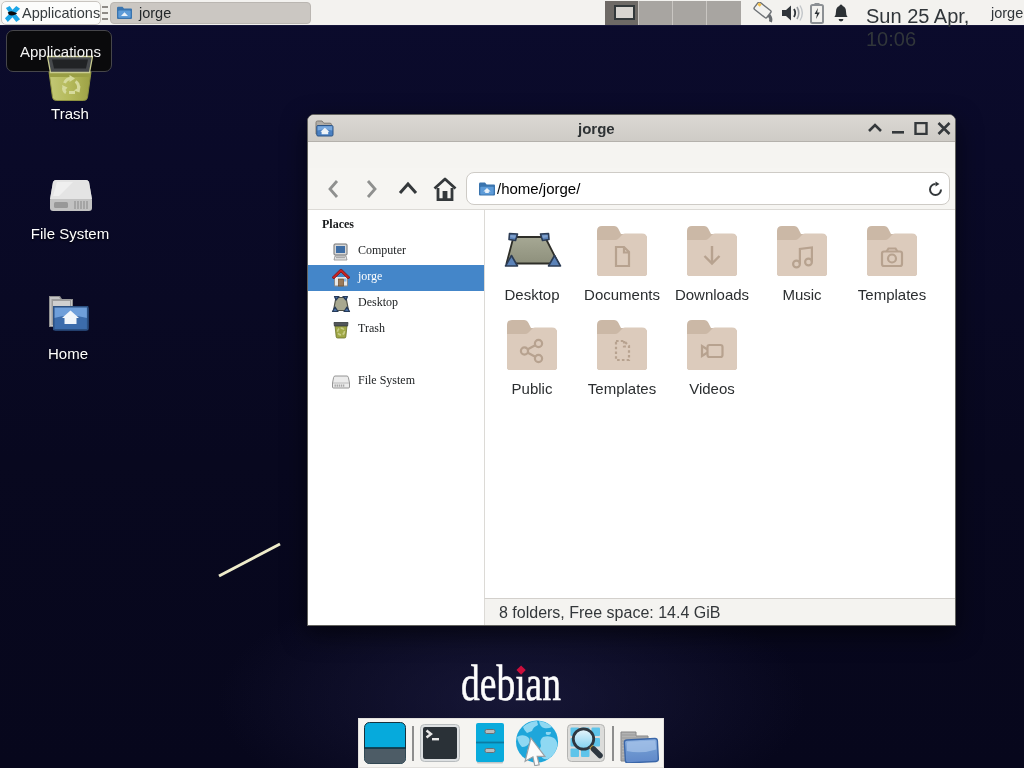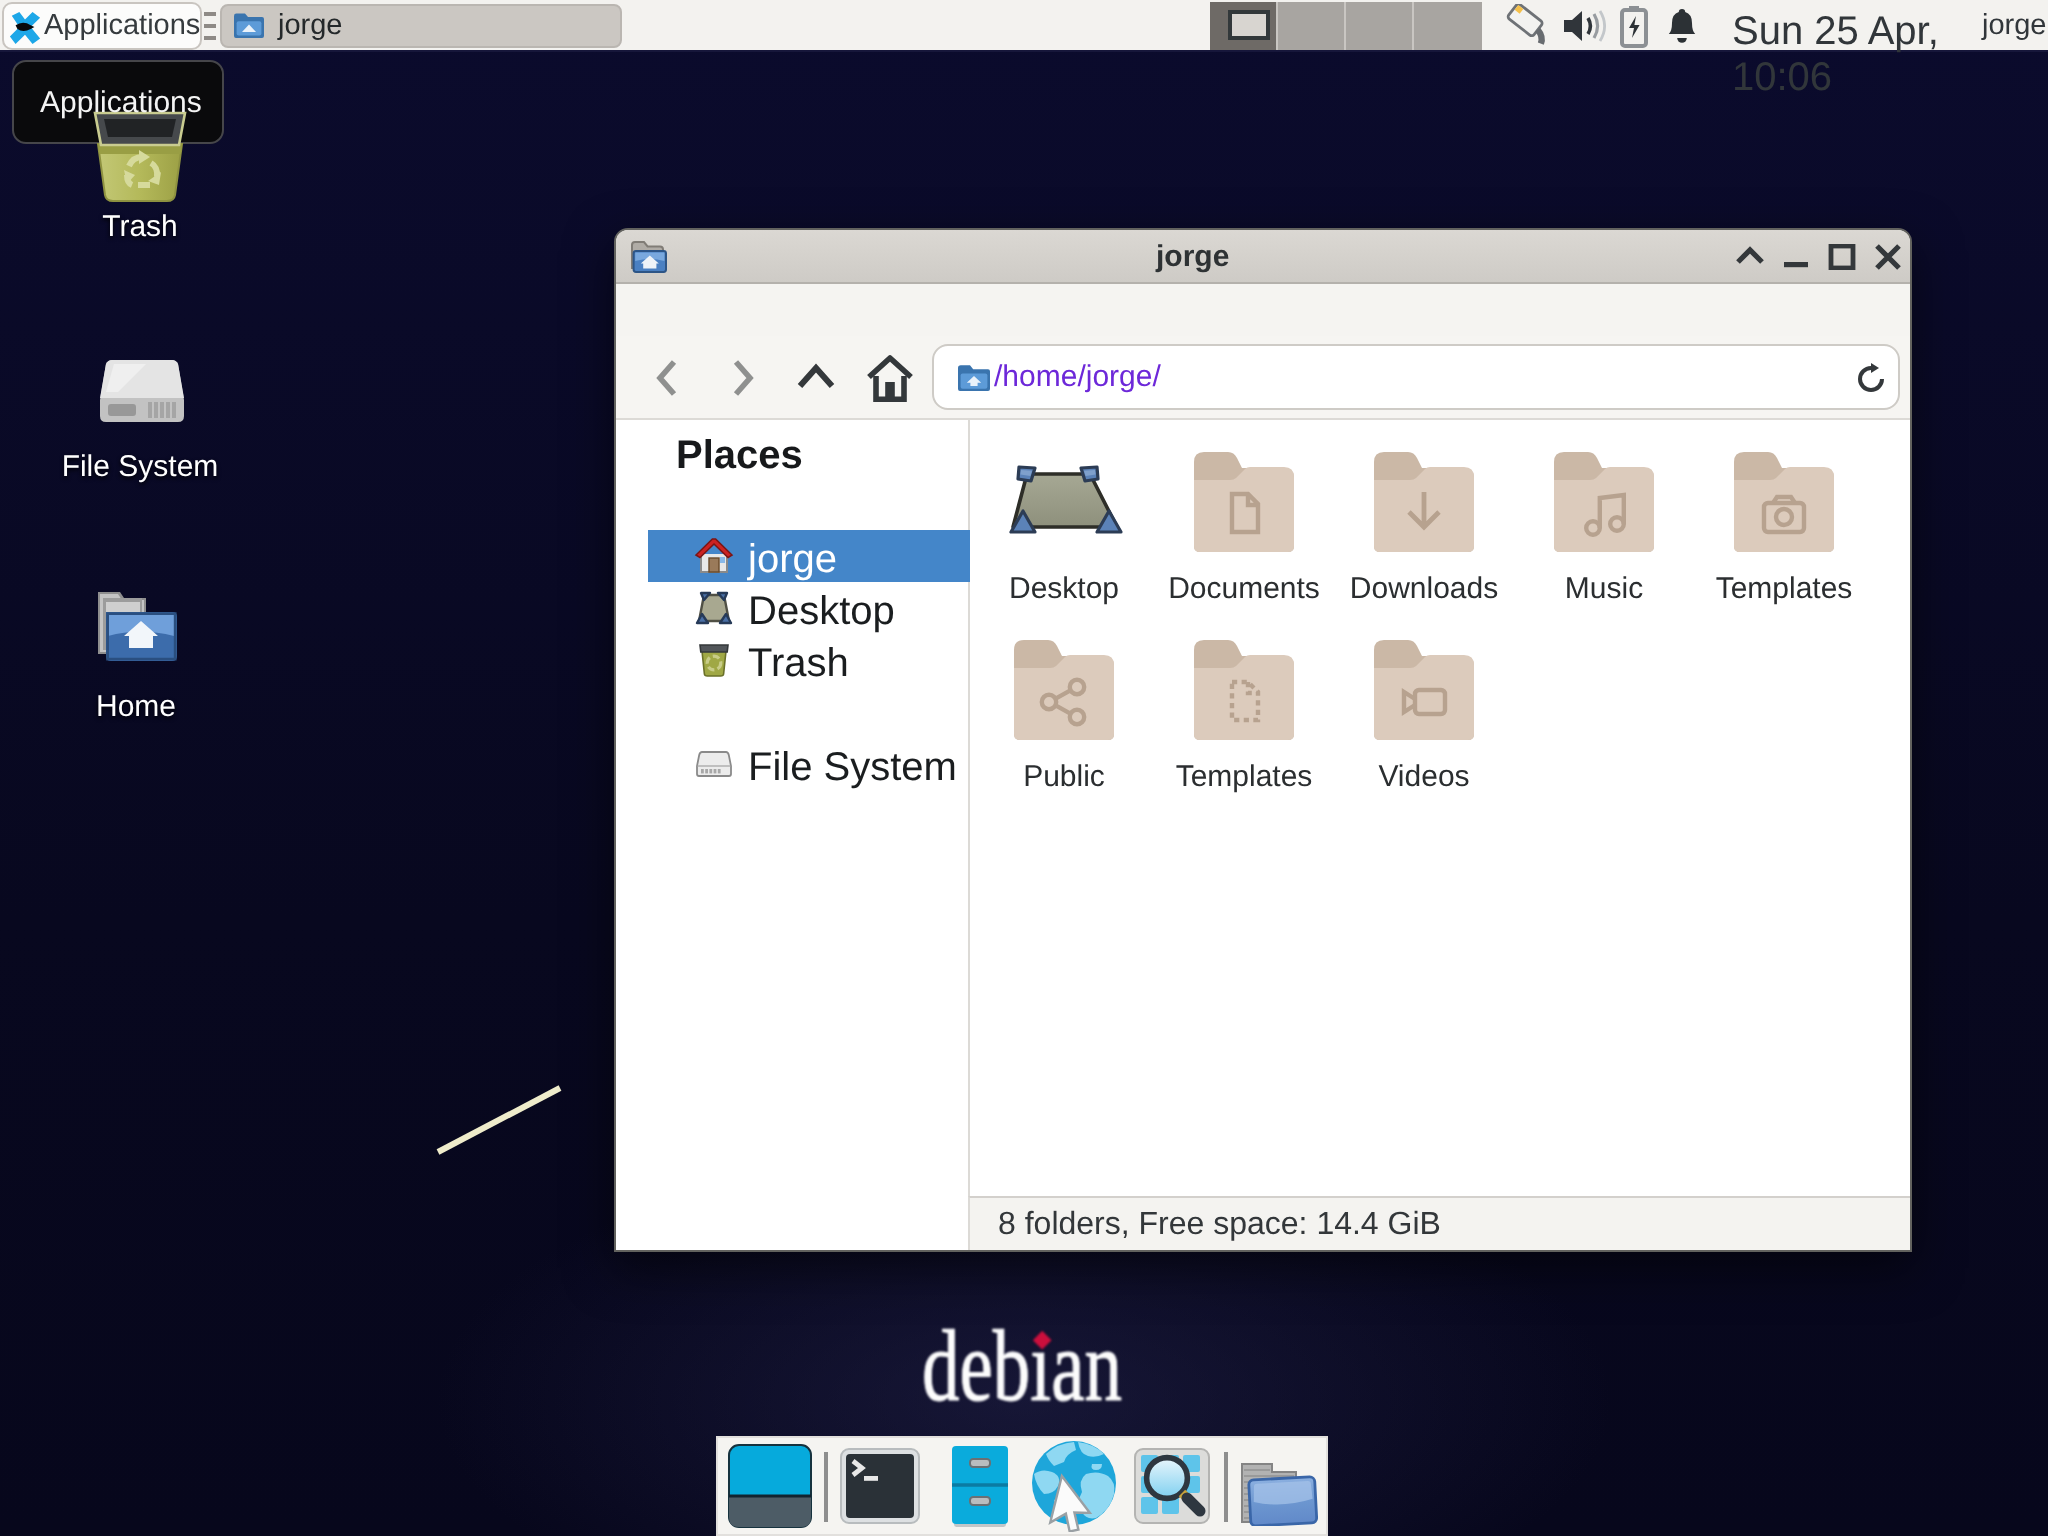--- a/index.html
+++ b/index.html
@@ -36,23 +36,23 @@
 
 
 #win { left:307px; top:114px; width:649px; height:512px; background:#f5f4f1; border:1px solid #62625e; border-radius:7px 7px 0 0; box-shadow:0 8px 24px rgba(0,0,0,.55); z-index:10; }
 #titlebar { position:absolute; left:0; top:0; width:647px; height:27px; background:linear-gradient(#dbd8d3,#cecbc6); border-radius:6px 6px 0 0; border-bottom:1px solid #b4b1ac; }
 #title { position:absolute; left:270px; top:5px; font-size:15px; font-weight:bold; color:#2e3234; }
 #menubar { position:absolute; left:0; top:27px; width:647px; height:26px; background:#f6f5f2; border-bottom:1px solid #dcdad6; }
 .menu { position:absolute; top:5px; font-size:14.5px; color:#2e3234; }
 .menu u { text-decoration:underline; text-underline-offset:2px; }
 #toolbar { position:absolute; left:0; top:53px; width:647px; height:42px; background:#f6f5f2; border-bottom:1px solid #dcdad6; }
 #pathbar { position:absolute; left:158px; top:4px; width:484px; height:33px; background:#fff; border:1px solid #cecbc6; border-radius:8px; }
-#pathtext { position:absolute; left:30px; top:7px; font-size:15px; color:#6d28d9; }
+#pathtext { position:absolute; left:30px; top:7px; font-size:15px; color:#000000; }
 #sidebar { position:absolute; left:0; top:95px; width:177px; height:415px; background:#fff; border-right:1px solid #dcdad6; }
-.srow { position:absolute; left:16px; width:176px; height:26px; font-size:20px; color:#1a1d1f; }
+.srow { position:absolute; left:0; width:176px; height:26px; font-size:12px; color:#1a1d1f;font-family:Liberation Serif, serif; }
 .srow .txt { position:absolute; left:50px; top:4px; }
 .srow.hdr { font-weight:bold; color:#17191b; }
 .srow.hdr .txt { left:14px; }
 .srow.sel { background:#4486c9; color:#fff; }
 #mainarea { position:absolute; left:177px; top:95px; width:470px; height:388px; background:#fff; }
 .flabel { position:absolute; width:100px; text-align:center; font-size:15px; color:#2b2e30; }
 #statusbar { position:absolute; left:176px; top:483px; width:471px; height:27px; background:#f4f3f0; border-top:1px solid #d3d0cc; border-left:1px solid #dcdad6; }
 #statusbar span { position:absolute; left:14px; top:5px; font-size:16px; color:#33373a; }
 
 
@@ -225,20 +225,29 @@
       <svg class="abs" style="left:460px;top:8px" width="17" height="17" viewBox="0 0 17 17">
         <path d="M14 8.5 A5.5 5.5 0 1 1 8.5 3" stroke="#34383b" stroke-width="2" fill="none"></path>
         <path d="M8.5 0.5 L8.5 5.5 L12.5 3 Z" fill="#34383b"></path>
       </svg>
     </div>
   </div>
   <div id="sidebar">
     <div class="srow hdr" style="top:3px">
         <span class="txt">Places</span>
       </div>
+    <div class="srow" style="top:29px">
+        <span class="txt">Computer</span>
+      <svg class="abs" style="left:23px;top:3px" width="20" height="20" viewBox="0 0 20 20">
+        <rect x="3" y="2" width="13" height="11" rx="1" fill="#d9d9d9" stroke="#707070"></rect>
+        <rect x="5" y="4" width="9" height="7" fill="#3f6ea5"></rect>
+        <path d="M4 14 L15 14 L16 18 L3 18 Z" fill="#e6e6e6" stroke="#8a8a8a" stroke-width=".8"></path>
+        <rect x="5" y="15" width="9" height="1.2" fill="#aaa"></rect>
+      </svg>
+    </div>
     <div class="srow sel" style="top:55px">
         <span class="txt">jorge</span>
       <svg class="abs" style="left:23px;top:3px" width="20" height="20" viewBox="0 0 20 20">
         <path d="M3.5 9 L3.5 18 L16.5 18 L16.5 9" fill="#e8e8e8" stroke="#8a8a8a" stroke-width="1"></path>
         <path d="M9.2 1.5 L10.8 1.5 L19 9.5 L17 10.8 L10 4 L3 10.8 L1 9.5 Z" fill="#cc2222" stroke="#7a1515" stroke-width=".8"></path>
         <rect x="7.5" y="11" width="5" height="7" fill="#9a7a5a" stroke="#6a4a2a" stroke-width=".7"></rect>
         <rect x="13" y="10.5" width="2.5" height="3" fill="#88b8e8"></rect>
       </svg>
     </div>
     <div class="srow" style="top:81px">

